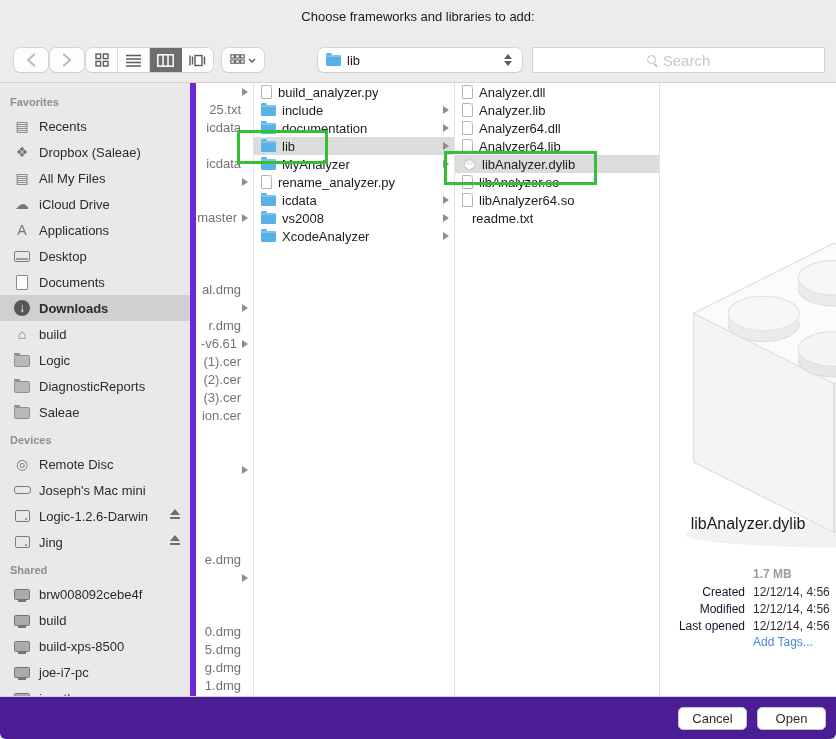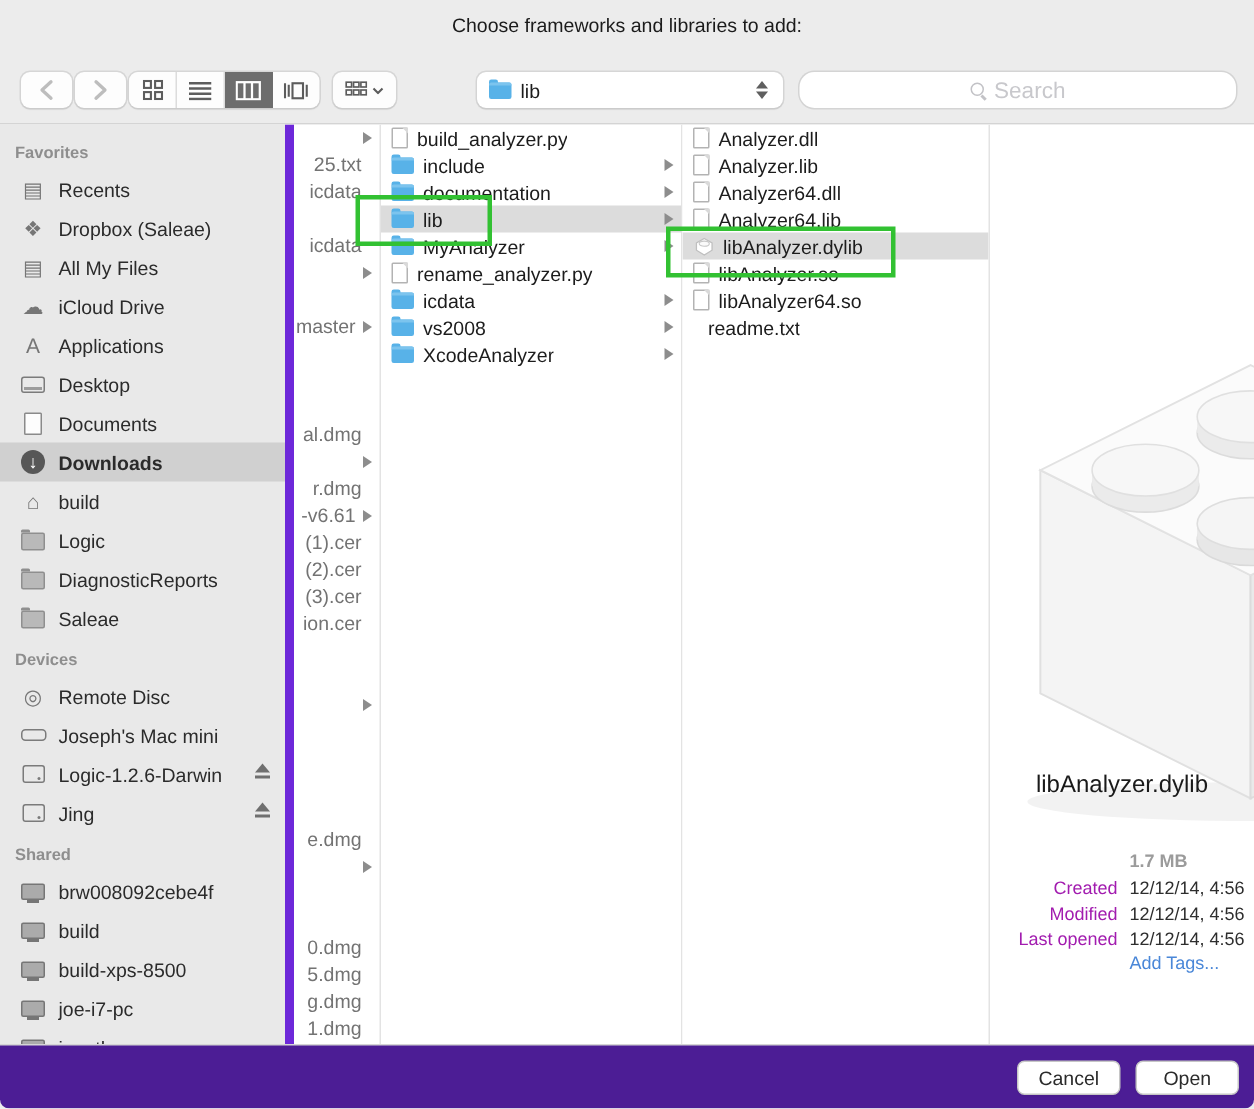--- a/index.html
+++ b/index.html
@@ -15,21 +15,21 @@
   .seg-btn{width:31px;height:24px;background:#fdfdfd;display:flex;align-items:center;justify-content:center;border-right:1px solid #dcdcdc;}
   .seg-btn:last-child{border-right:none;}
   .seg-btn.active{background:#6d6d6d;border-right-color:#6d6d6d;}
   .arrange{left:222px;width:42px;gap:3px;}
   .path-dd{position:absolute;top:2px;left:318px;width:204px;height:24px;background:#fff;border-radius:6px;box-shadow:0 0 0 1px rgba(0,0,0,.09),0 1px 1px rgba(0,0,0,.05);display:flex;align-items:center;padding:0 8px;box-sizing:border-box;font-size:13px;color:#1c1c1c;}
   .path-dd .lbl{margin-left:6px;flex:1;}
   .updown{display:flex;flex-direction:column;align-items:center;gap:2px;margin-right:2px;}
   .updown i{display:block;width:0;height:0;border-left:4px solid transparent;border-right:4px solid transparent;}
   .updown .up{border-bottom:5px solid #5f5f5f;}
   .updown .dn{border-top:5px solid #5f5f5f;}
-  .search{position:absolute;top:2px;left:533px;width:291px;height:24px;background:#fff;border-radius:10px;box-shadow:0 0 0 1px rgba(0,0,0,.1);display:flex;align-items:center;justify-content:center;gap:5px;box-sizing:border-box;}
+  .search{position:absolute;top:2px;left:533px;width:291px;height:24px;background:#fff;border-radius:0;box-shadow:0 0 0 1px rgba(0,0,0,.1);display:flex;align-items:center;justify-content:center;gap:5px;box-sizing:border-box;}
   .search .ph{font-size:15px;color:#c8c8cc;}
   .mag{position:relative;width:11px;height:11px;display:inline-block;}
   .mag::before{content:'';position:absolute;left:0;top:0;width:7px;height:7px;border:1.6px solid #c2c2c6;border-radius:50%;}
   .mag::after{content:'';position:absolute;left:8px;top:8px;width:4px;height:1.8px;background:#c2c2c6;transform:rotate(45deg);transform-origin:0 0;}
 
   
   .main{position:absolute;top:82px;left:0;right:0;bottom:42px;background:#fff;border-top:1px solid #d4d4d4;display:flex;overflow:hidden;}
 
   
   .sidebar{width:196px;min-width:196px;background:#e9e9e9;border-right:6px solid #6d28d9;box-sizing:border-box;padding-top:4px;overflow:hidden;font-size:13px;color:#2b2b2b;}
@@ -78,21 +78,21 @@
   .anno1{left:237px;top:47px;width:85px;height:28px;}
   .anno2{left:444px;top:68px;width:147px;height:28px;}
 
   
   .preview{flex:1;position:relative;background:#fff;overflow:hidden;}
   .brick{position:absolute;left:12px;top:128px;}
   .pv-name{position:absolute;top:432px;left:0;width:100%;text-align:center;font-size:16px;color:#1a1a1a;white-space:nowrap;}
   .pv-size{position:absolute;top:484px;left:93px;font-size:12px;color:#9b9b9b;font-weight:bold;}
   .pv-rows{position:absolute;top:501px;left:0;width:100%;font-size:12px;}
   .pv-row{display:flex;height:17px;line-height:17px;}
-  .pv-row .k{width:85px;text-align:right;color:#a21caf;}
+  .pv-row .k{width:85px;text-align:right;color:#0f172a;}
   .pv-row .v{padding-left:8px;color:#2e2e2e;white-space:nowrap;}
   .pv-tags{position:absolute;top:552px;left:93px;font-size:12px;color:#4a87d8;cursor:pointer;}
 
   
   .footer{position:absolute;left:0;right:0;bottom:0;height:42px;background:#4c1d95;border-top:1px solid #d5d5d5;}
   .btn{position:absolute;top:10px;height:23px;width:69px;background:#fff;border:1px solid #c6c6c6;border-radius:5px;font-size:13px;color:#2b2b2b;font-family:inherit;box-shadow:0 1px 1px rgba(0,0,0,.04);}
   .btn-cancel{left:678px;}
   .btn-open{left:757px;}
 </style>
 </head>

